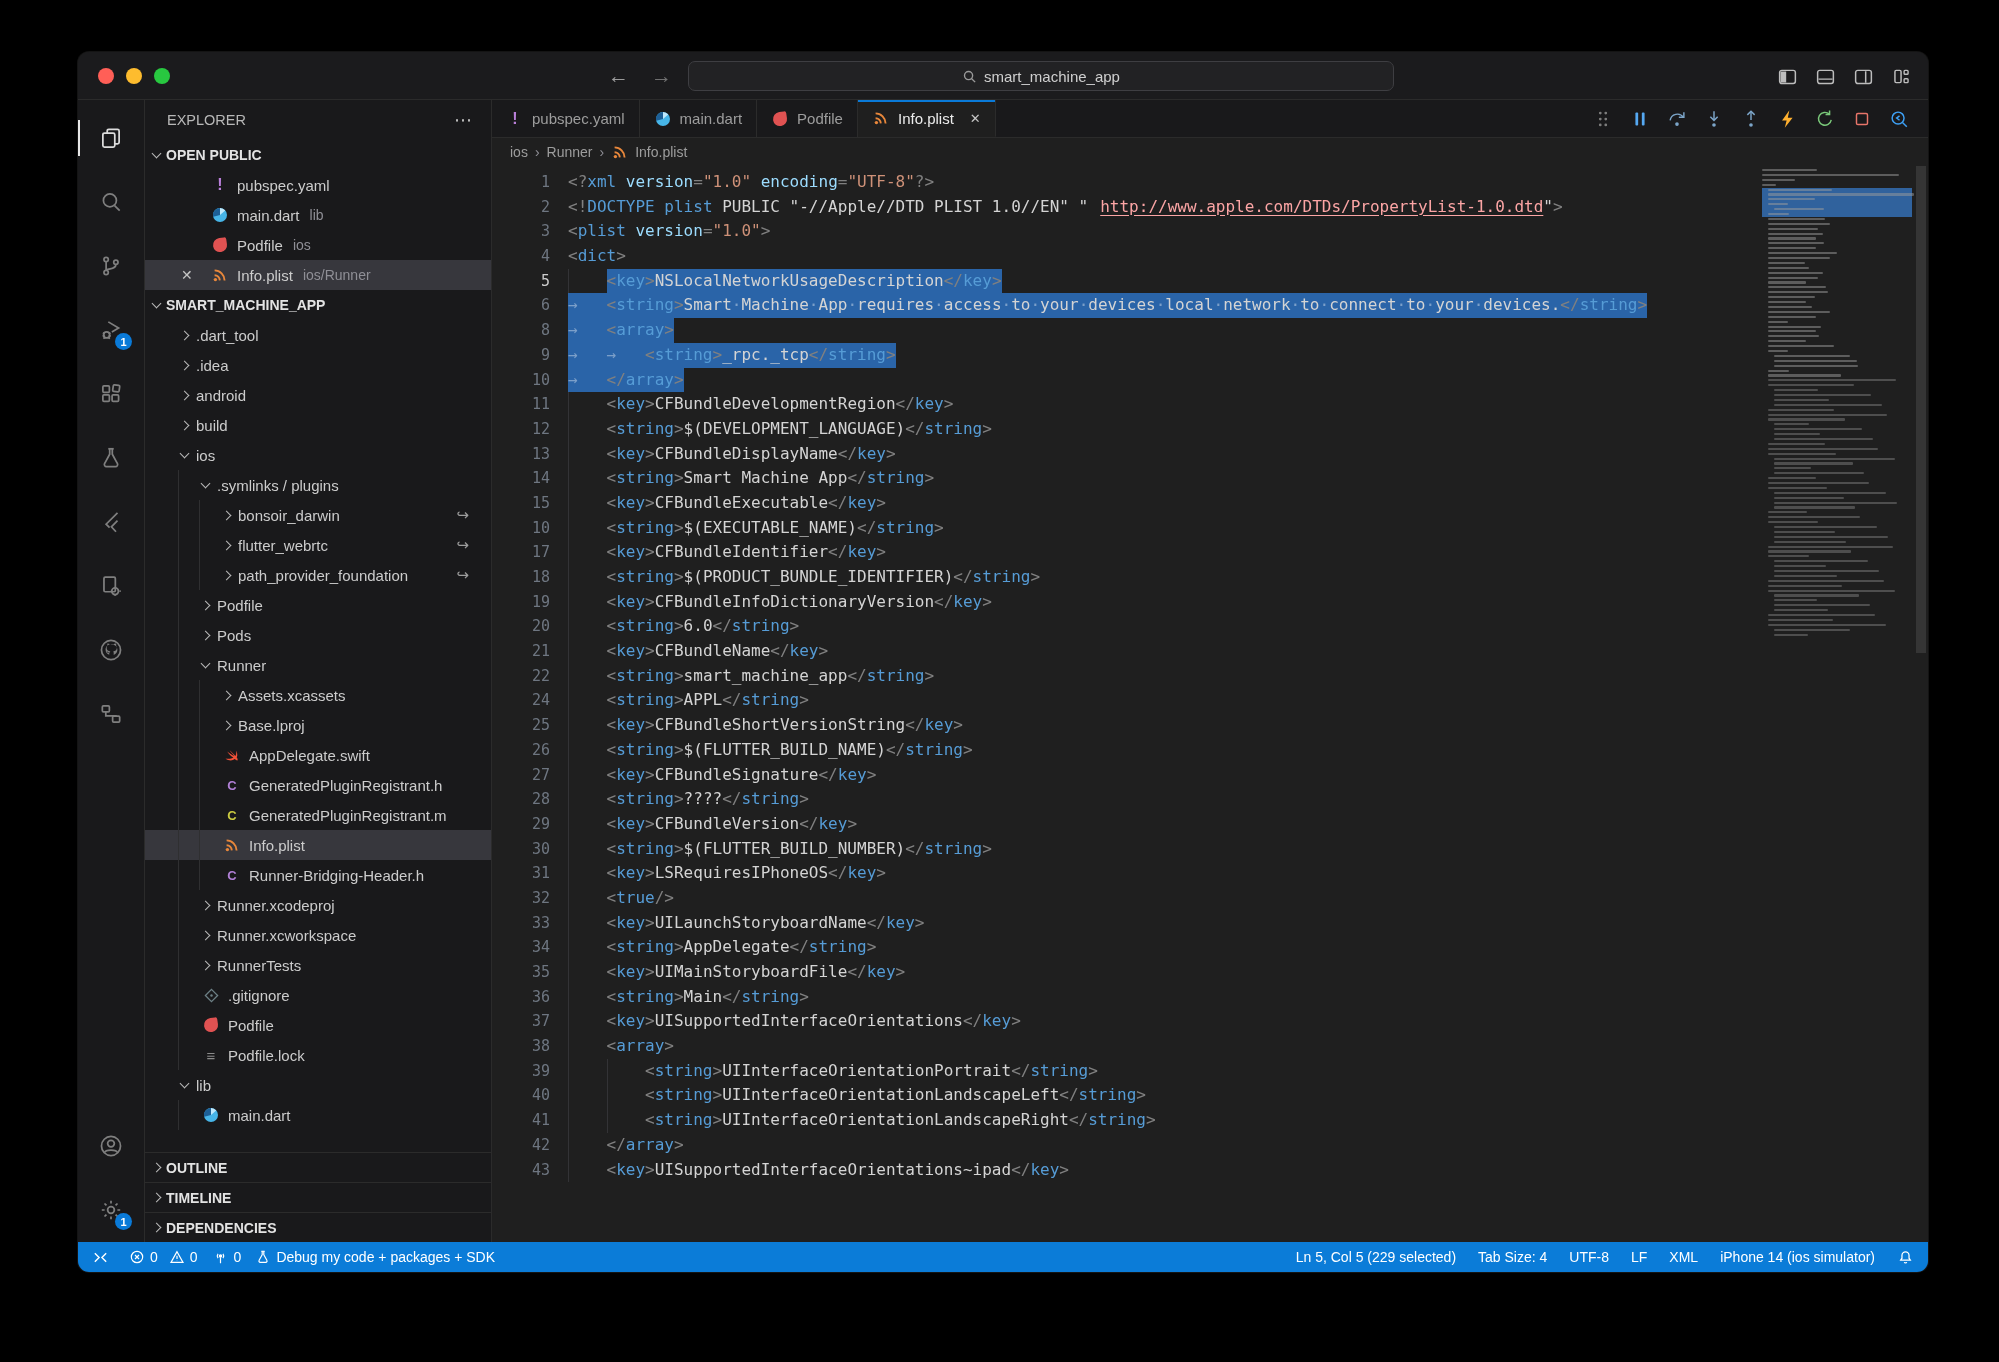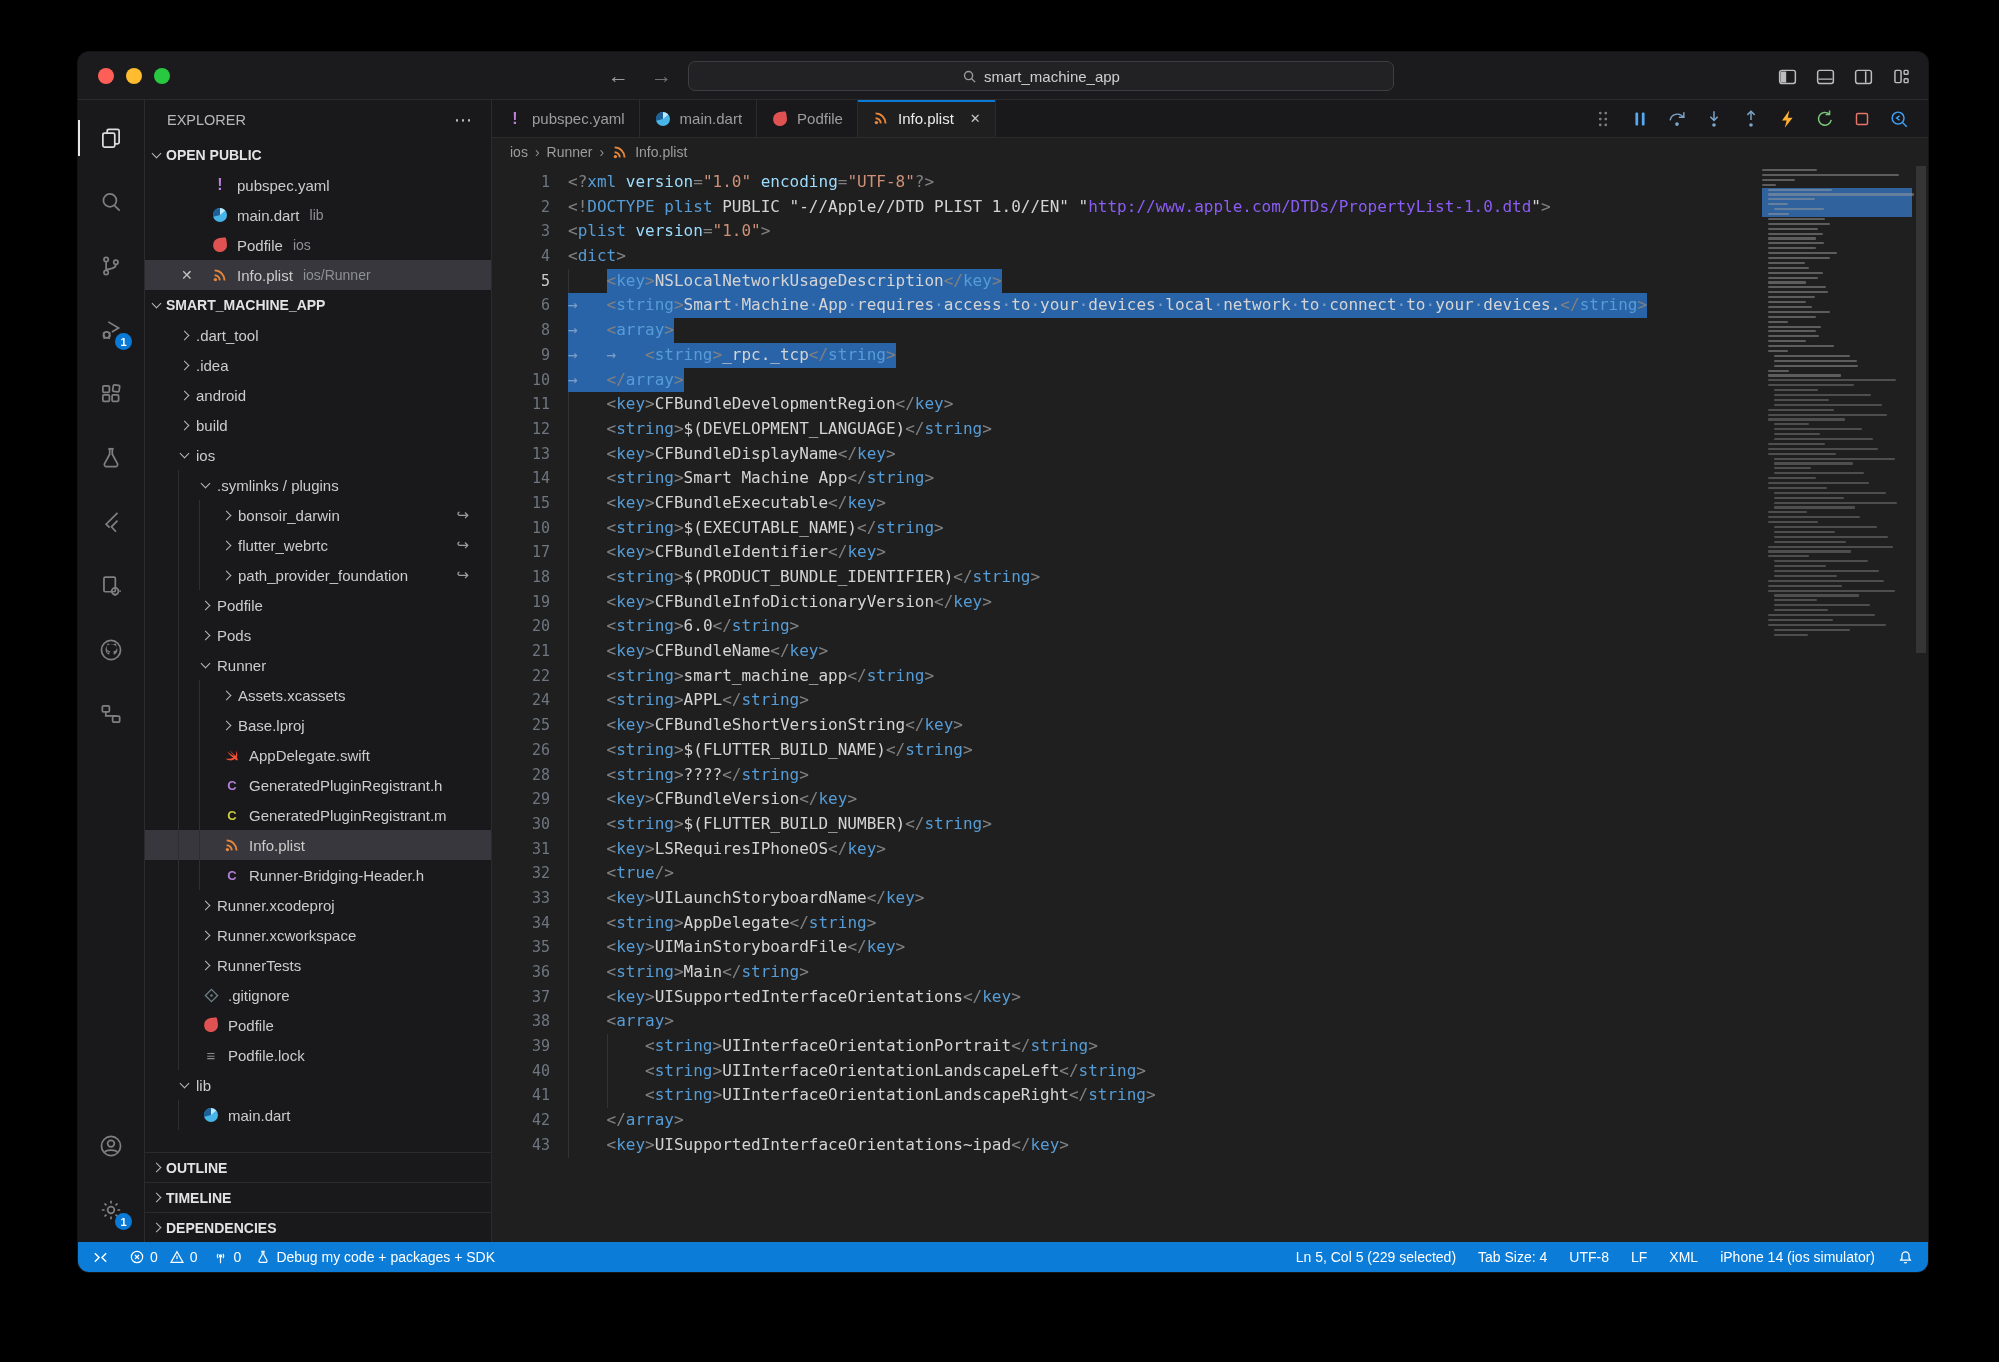--- a/index.html
+++ b/index.html
@@ -78,21 +78,21 @@
   .crumb { display:flex; align-items:center; gap:6px; }
 
   .code-wrap { flex:1; position:relative; overflow:hidden; font-family:"DejaVu Sans Mono", monospace; }
   .code-lines { position:absolute; inset:4px 0 0 0; }
   .code-line { height:24.7px; line-height:24.7px; white-space:pre; font-size:16px; }
   .num { display:inline-block; width:58px; text-align:right; color:#6e7681; font-size:15px; }
   .num.cur { color:#cccccc; }
   .lc { margin-left:18px; }
   .pu { color:#808080; } .tag { color:#569cd6; } .at { color:#9cdcfe; }
   .st { color:#ce9178; } .tx { color:#d4d4d4; }
-  .url { color:#8b5cf6; text-underline-offset:3px; }
+  .url { color:#fca5a5; text-decoration:underline; text-underline-offset:3px;margin-left:12px; }
   .tab-sp { display:inline-block; width:4ch; height:100%; vertical-align:top;
     background-image:linear-gradient(#333336 0 0); background-size:1px 100%; background-repeat:no-repeat; }
   .selspan { display:inline-block; height:24.7px; line-height:24.7px; vertical-align:top; background:#2a64a8; }
   .wsdot { color:rgba(255,255,255,.38); }
 
   .minimap { position:absolute; top:2px; right:16px; width:150px; }
   .mm-row { position:relative; height:4.9px; }
   .mm-row.mm-sel { background:rgba(52,110,180,.85); }
   .mm-bar { position:absolute; top:1px; height:2.1px; background:#9b9b9b; opacity:.5; border-radius:1px; }
   .scrollbar { position:absolute; top:0; right:0; width:14px; bottom:0; }
@@ -638,20 +638,21 @@
             <div class="code-line"><span class="num">10</span><span class="lc"><span class="tab-sp">&nbsp;&nbsp;&nbsp;&nbsp;</span><span class="pu">&lt;</span><span class="tag">string</span><span class="pu">&gt;</span><span class="tx">$(EXECUTABLE_NAME)</span><span class="pu">&lt;/</span><span class="tag">string</span><span class="pu">&gt;</span></span></div>
             <div class="code-line"><span class="num">17</span><span class="lc"><span class="tab-sp">&nbsp;&nbsp;&nbsp;&nbsp;</span><span class="pu">&lt;</span><span class="tag">key</span><span class="pu">&gt;</span><span class="tx">CFBundleIdentifier</span><span class="pu">&lt;/</span><span class="tag">key</span><span class="pu">&gt;</span></span></div>
             <div class="code-line"><span class="num">18</span><span class="lc"><span class="tab-sp">&nbsp;&nbsp;&nbsp;&nbsp;</span><span class="pu">&lt;</span><span class="tag">string</span><span class="pu">&gt;</span><span class="tx">$(PRODUCT_BUNDLE_IDENTIFIER)</span><span class="pu">&lt;/</span><span class="tag">string</span><span class="pu">&gt;</span></span></div>
             <div class="code-line"><span class="num">19</span><span class="lc"><span class="tab-sp">&nbsp;&nbsp;&nbsp;&nbsp;</span><span class="pu">&lt;</span><span class="tag">key</span><span class="pu">&gt;</span><span class="tx">CFBundleInfoDictionaryVersion</span><span class="pu">&lt;/</span><span class="tag">key</span><span class="pu">&gt;</span></span></div>
             <div class="code-line"><span class="num">20</span><span class="lc"><span class="tab-sp">&nbsp;&nbsp;&nbsp;&nbsp;</span><span class="pu">&lt;</span><span class="tag">string</span><span class="pu">&gt;</span><span class="tx">6.0</span><span class="pu">&lt;/</span><span class="tag">string</span><span class="pu">&gt;</span></span></div>
             <div class="code-line"><span class="num">21</span><span class="lc"><span class="tab-sp">&nbsp;&nbsp;&nbsp;&nbsp;</span><span class="pu">&lt;</span><span class="tag">key</span><span class="pu">&gt;</span><span class="tx">CFBundleName</span><span class="pu">&lt;/</span><span class="tag">key</span><span class="pu">&gt;</span></span></div>
             <div class="code-line"><span class="num">22</span><span class="lc"><span class="tab-sp">&nbsp;&nbsp;&nbsp;&nbsp;</span><span class="pu">&lt;</span><span class="tag">string</span><span class="pu">&gt;</span><span class="tx">smart_machine_app</span><span class="pu">&lt;/</span><span class="tag">string</span><span class="pu">&gt;</span></span></div>
             <div class="code-line"><span class="num">24</span><span class="lc"><span class="tab-sp">&nbsp;&nbsp;&nbsp;&nbsp;</span><span class="pu">&lt;</span><span class="tag">string</span><span class="pu">&gt;</span><span class="tx">APPL</span><span class="pu">&lt;/</span><span class="tag">string</span><span class="pu">&gt;</span></span></div>
             <div class="code-line"><span class="num">25</span><span class="lc"><span class="tab-sp">&nbsp;&nbsp;&nbsp;&nbsp;</span><span class="pu">&lt;</span><span class="tag">key</span><span class="pu">&gt;</span><span class="tx">CFBundleShortVersionString</span><span class="pu">&lt;/</span><span class="tag">key</span><span class="pu">&gt;</span></span></div>
             <div class="code-line"><span class="num">26</span><span class="lc"><span class="tab-sp">&nbsp;&nbsp;&nbsp;&nbsp;</span><span class="pu">&lt;</span><span class="tag">string</span><span class="pu">&gt;</span><span class="tx">$(FLUTTER_BUILD_NAME)</span><span class="pu">&lt;/</span><span class="tag">string</span><span class="pu">&gt;</span></span></div>
+            <div class="code-line"><span class="num">27</span><span class="lc"><span class="tab-sp">&nbsp;&nbsp;&nbsp;&nbsp;</span><span class="pu">&lt;</span><span class="tag">key</span><span class="pu">&gt;</span><span class="tx">CFBundleSignature</span><span class="pu">&lt;/</span><span class="tag">key</span><span class="pu">&gt;</span></span></div>
             <div class="code-line"><span class="num">28</span><span class="lc"><span class="tab-sp">&nbsp;&nbsp;&nbsp;&nbsp;</span><span class="pu">&lt;</span><span class="tag">string</span><span class="pu">&gt;</span><span class="tx">????</span><span class="pu">&lt;/</span><span class="tag">string</span><span class="pu">&gt;</span></span></div>
             <div class="code-line"><span class="num">29</span><span class="lc"><span class="tab-sp">&nbsp;&nbsp;&nbsp;&nbsp;</span><span class="pu">&lt;</span><span class="tag">key</span><span class="pu">&gt;</span><span class="tx">CFBundleVersion</span><span class="pu">&lt;/</span><span class="tag">key</span><span class="pu">&gt;</span></span></div>
             <div class="code-line"><span class="num">30</span><span class="lc"><span class="tab-sp">&nbsp;&nbsp;&nbsp;&nbsp;</span><span class="pu">&lt;</span><span class="tag">string</span><span class="pu">&gt;</span><span class="tx">$(FLUTTER_BUILD_NUMBER)</span><span class="pu">&lt;/</span><span class="tag">string</span><span class="pu">&gt;</span></span></div>
             <div class="code-line"><span class="num">31</span><span class="lc"><span class="tab-sp">&nbsp;&nbsp;&nbsp;&nbsp;</span><span class="pu">&lt;</span><span class="tag">key</span><span class="pu">&gt;</span><span class="tx">LSRequiresIPhoneOS</span><span class="pu">&lt;/</span><span class="tag">key</span><span class="pu">&gt;</span></span></div>
             <div class="code-line"><span class="num">32</span><span class="lc"><span class="tab-sp">&nbsp;&nbsp;&nbsp;&nbsp;</span><span class="pu">&lt;</span><span class="tag">true</span><span class="pu">/&gt;</span></span></div>
             <div class="code-line"><span class="num">33</span><span class="lc"><span class="tab-sp">&nbsp;&nbsp;&nbsp;&nbsp;</span><span class="pu">&lt;</span><span class="tag">key</span><span class="pu">&gt;</span><span class="tx">UILaunchStoryboardName</span><span class="pu">&lt;/</span><span class="tag">key</span><span class="pu">&gt;</span></span></div>
             <div class="code-line"><span class="num">34</span><span class="lc"><span class="tab-sp">&nbsp;&nbsp;&nbsp;&nbsp;</span><span class="pu">&lt;</span><span class="tag">string</span><span class="pu">&gt;</span><span class="tx">AppDelegate</span><span class="pu">&lt;/</span><span class="tag">string</span><span class="pu">&gt;</span></span></div>
             <div class="code-line"><span class="num">35</span><span class="lc"><span class="tab-sp">&nbsp;&nbsp;&nbsp;&nbsp;</span><span class="pu">&lt;</span><span class="tag">key</span><span class="pu">&gt;</span><span class="tx">UIMainStoryboardFile</span><span class="pu">&lt;/</span><span class="tag">key</span><span class="pu">&gt;</span></span></div>
             <div class="code-line"><span class="num">36</span><span class="lc"><span class="tab-sp">&nbsp;&nbsp;&nbsp;&nbsp;</span><span class="pu">&lt;</span><span class="tag">string</span><span class="pu">&gt;</span><span class="tx">Main</span><span class="pu">&lt;/</span><span class="tag">string</span><span class="pu">&gt;</span></span></div>
             <div class="code-line"><span class="num">37</span><span class="lc"><span class="tab-sp">&nbsp;&nbsp;&nbsp;&nbsp;</span><span class="pu">&lt;</span><span class="tag">key</span><span class="pu">&gt;</span><span class="tx">UISupportedInterfaceOrientations</span><span class="pu">&lt;/</span><span class="tag">key</span><span class="pu">&gt;</span></span></div>

